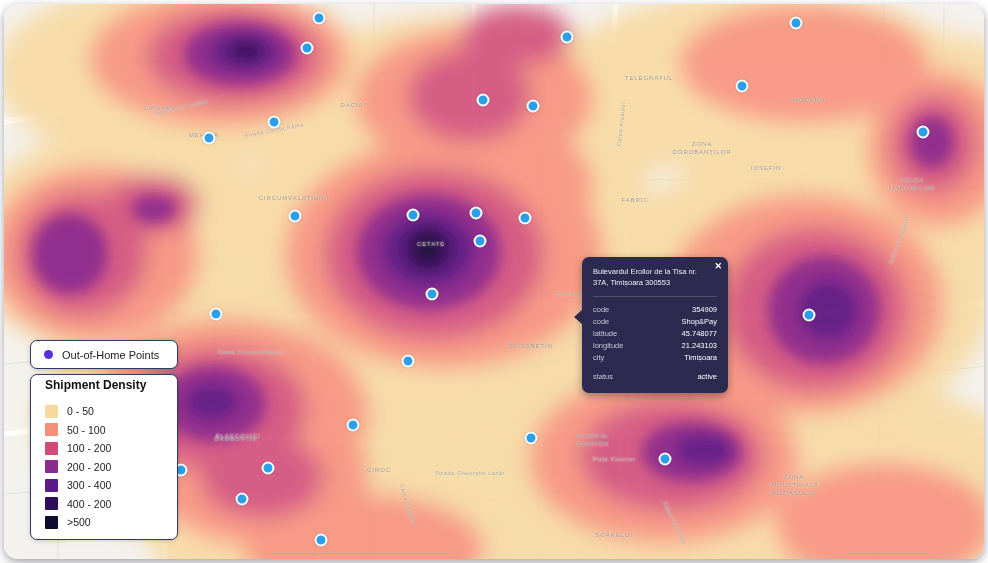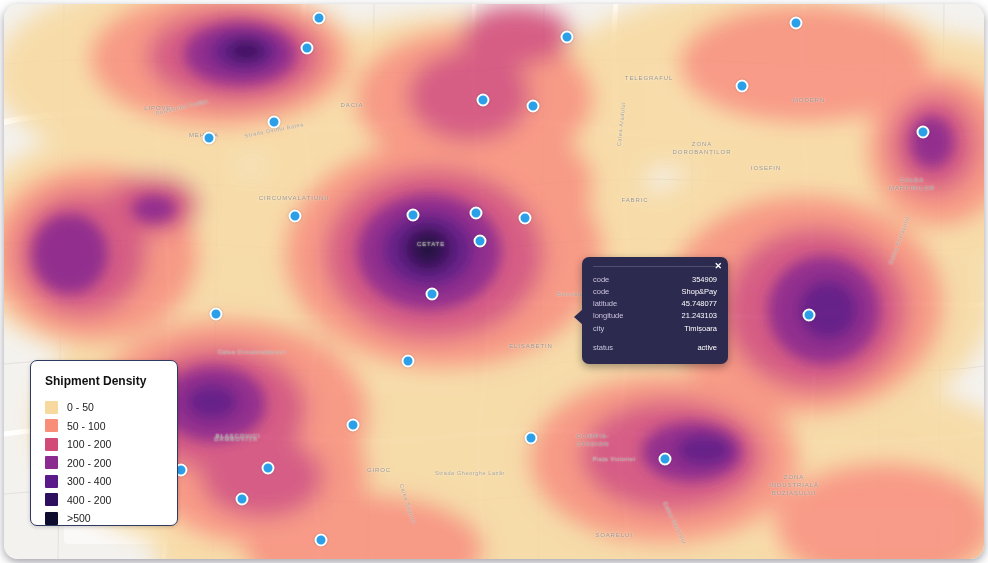--- a/index.html
+++ b/index.html
@@ -42,21 +42,21 @@
   
   .legend-box{
     position:absolute;background:#ffffff;
     border:1px solid #2f3a63;border-radius:7px;
     box-shadow:0 1px 4px rgba(0,0,0,.18);
   }
   #oohLegend{left:26px;top:336px;width:148px;height:29px;display:flex;align-items:center;padding:0 13px;box-sizing:border-box;}
   .ooh-dot{width:9px;height:9px;border-radius:50%;background:#5b2fd6;flex:0 0 auto;}
   .ooh-label{margin-left:9px;font-size:11px;color:#1d1d1f;}
 
-  #densityLegend{left:26px;top:356px;width:148px;height:166px;padding:13px 14px 0 14px;box-sizing:border-box;}
+  #densityLegend{left:26px;top:370px;width:148px;height:166px;padding:3px 14px 0 14px;box-sizing:border-box;}
   .legend-title{font-size:12px;font-weight:bold;color:#111;margin:0 0 10px 0;}
   .legend-row{display:flex;align-items:center;height:18.5px;}
   .legend-swatch{width:13px;height:13px;flex:0 0 auto;border-radius:1px;}
   .legend-text{margin-left:9px;font-size:10.5px;color:#1d1d1f;}
 
   
   #popup{
     position:absolute;left:578px;top:253px;width:146px;
     background:#2d2a50;border-radius:7px;color:#e9e7f2;
     padding:9px 11px 10px 11px;box-sizing:border-box;
@@ -277,20 +277,24 @@
         <div class="marker" style="left: 404px; top: 357px; background: rgb(43, 159, 232);"></div>
         <div class="marker" style="left: 349px; top: 421px; background: rgb(43, 159, 232);"></div>
         <div class="marker" style="left: 527px; top: 434px; background: rgb(43, 159, 232);"></div>
         <div class="marker" style="left: 661px; top: 455px; background: rgb(43, 159, 232);"></div>
         <div class="marker" style="left: 177px; top: 466px; background: rgb(43, 159, 232);"></div>
         <div class="marker" style="left: 264px; top: 464px; background: rgb(43, 159, 232);"></div>
         <div class="marker" style="left: 238px; top: 495px; background: rgb(43, 159, 232);"></div>
         <div class="marker" style="left: 317px; top: 536px; background: rgb(43, 159, 232);"></div>
       </div>
 
+    <div class="legend-box" id="oohLegend">
+      <span class="ooh-dot" style="background: rgb(91, 47, 214);"></span>
+      <span class="ooh-label">Out-of-Home Points</span>
+    </div>
 
     <div class="legend-box" id="densityLegend">
       <div class="legend-title">Shipment Density</div>
       <div id="densityRows">
           <div class="legend-row">
             <span class="legend-swatch" style="background: rgb(247, 217, 160);"></span>
             <span class="legend-text">0 - 50</span>
           </div>
           <div class="legend-row">
             <span class="legend-swatch" style="background: rgb(248, 142, 120);"></span>
@@ -315,20 +319,21 @@
           <div class="legend-row">
             <span class="legend-swatch" style="background: rgb(13, 11, 46);"></span>
             <span class="legend-text">&gt;500</span>
           </div>
         </div>
     </div>
 
     <div id="popup" style="background: rgb(45, 42, 80);">
       <div class="tail" style="border-right-color: rgb(45, 42, 80);"></div>
       <div class="close">✕</div>
+      <div class="title">Bulevardul Eroilor de la Tisa nr. 37A, Timișoara 300553</div>
       <div class="divider"></div>
       <div id="popupRows">
           <div class="pop-row">
             <span class="pop-key">code</span>
             <span class="pop-val">354909</span>
           </div>
           <div class="pop-row">
             <span class="pop-key">code</span>
             <span class="pop-val">Shop&amp;Pay</span>
           </div>

